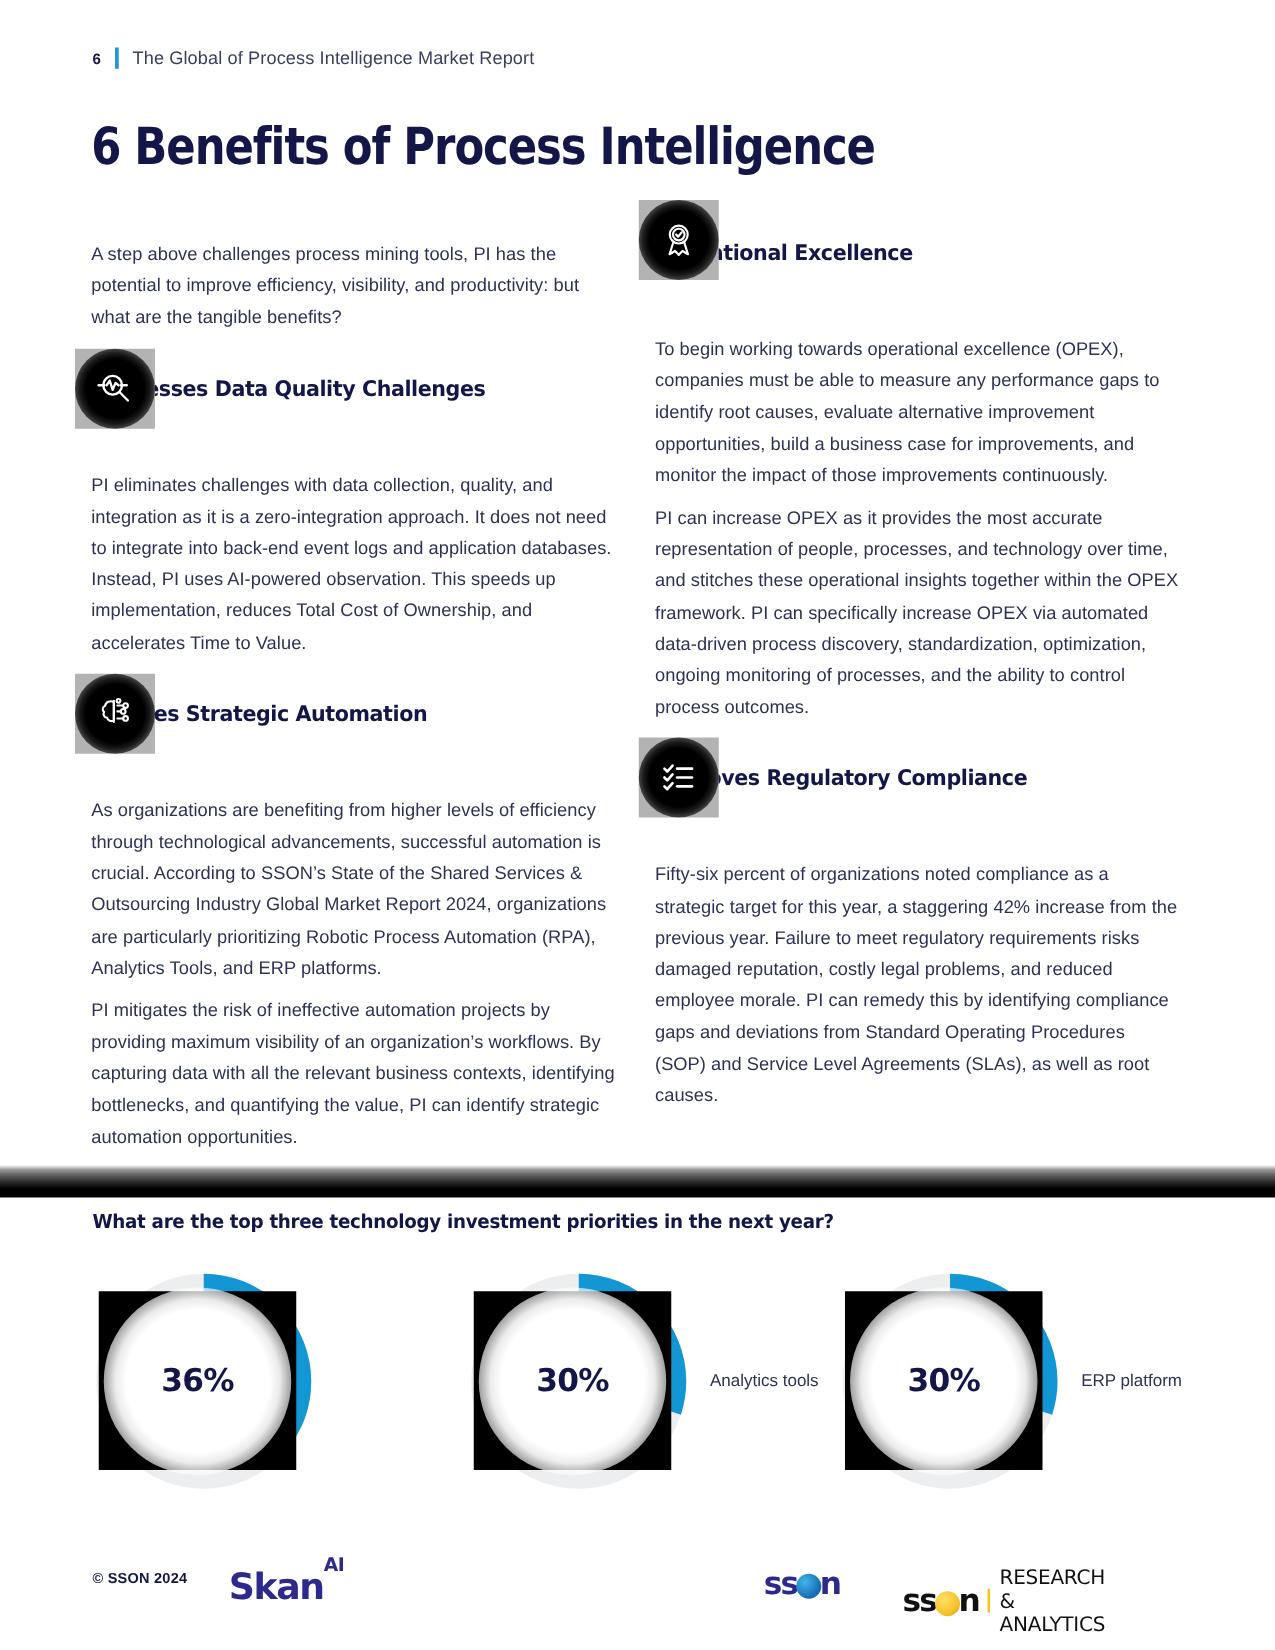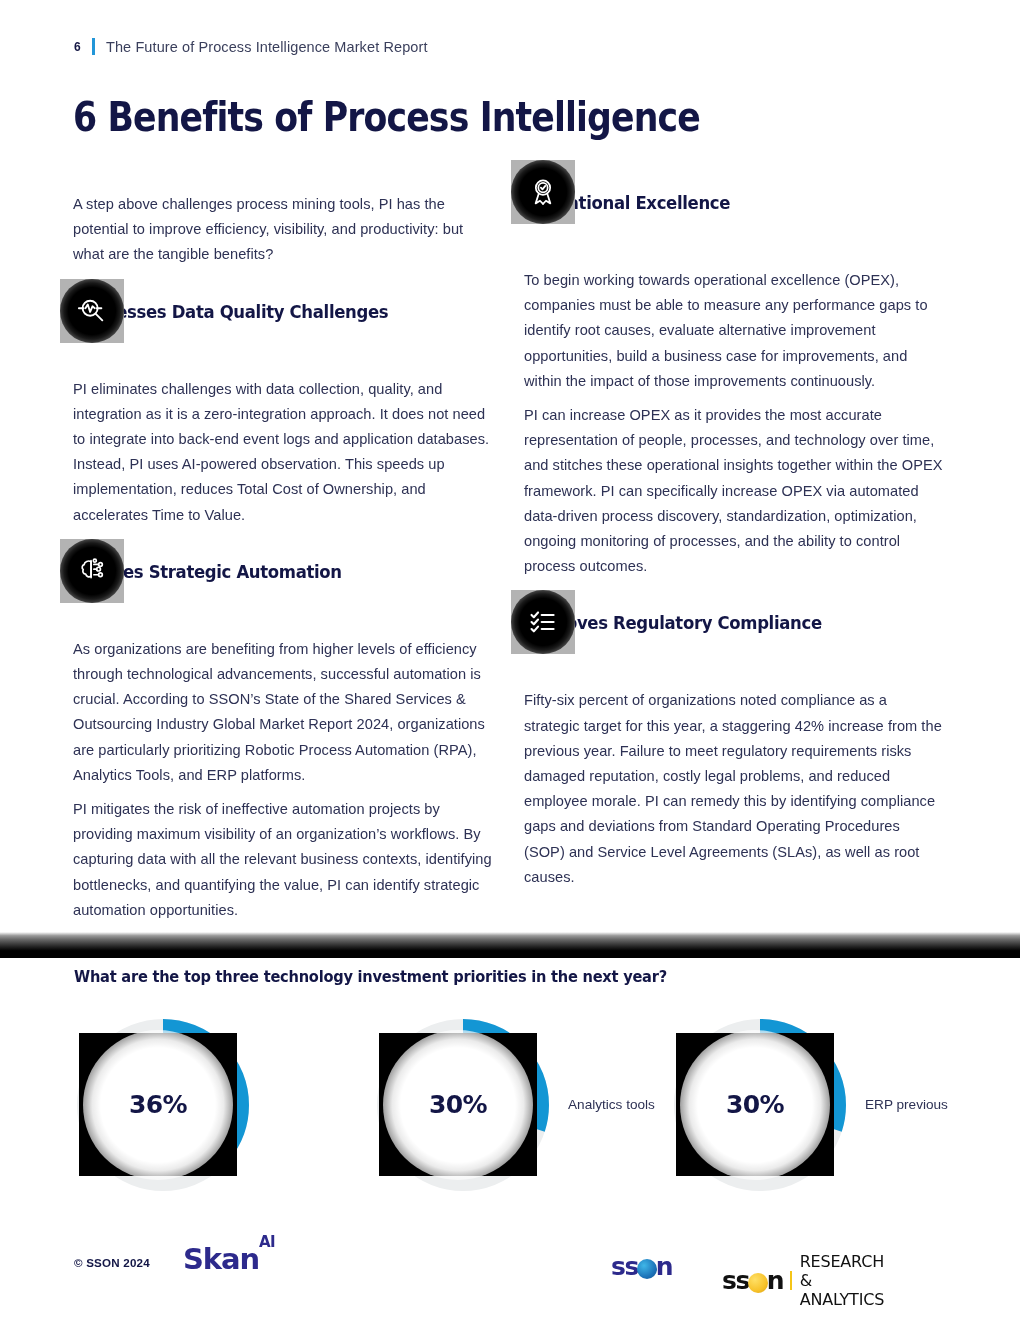--- a/index.html
+++ b/index.html
@@ -177,21 +177,21 @@
 
   
   .footer { position: absolute; left: 0; top: 1240px; width: 900px; height: 60px; }
 
   .copyright {
     position: absolute; left: 74px; top: 16px;
     font-size: 11.6px; font-weight: bold; color: #131646;
     letter-spacing: .2px;
   }
   .skan-logo {
-    position: absolute; left: 183px; top: 2px;
+    position: absolute; left: 183px; top: 12px;
     font-family: "DejaVu Sans", sans-serif;
     font-weight: 800;
     font-size: 29px;
     color: #2d2a8c;
     letter-spacing: -1.1px;
   }
   .skan-logo sup { font-size: 15px; letter-spacing: -.5px; top: -0.75em; position: relative; }
 
   .sson-logo {
     position: absolute; left: 611px; top: 12px;
@@ -231,21 +231,21 @@
   }
 </style>
 </head>
 <body>
 
 <div class="page">
 
   <div class="running-header">
     <span class="page-num">6</span>
     <span class="header-rule"></span>
-    <span class="header-title">The Future of Process Intelligence Market Report</span>
+    <span class="header-title">The Global of Process Intelligence Market Report</span>
   </div>
 
   <h1 class="main-title">6 Benefits of Process Intelligence</h1>
 
   <div class="col col-left">
 
     <p class="body-text">A step above challenges process mining tools, PI has the potential to improve efficiency, visibility, and productivity: but what are the tangible benefits?</p>
 
     <div class="sp-before-head"></div>
     <div class="heading-row">
@@ -302,21 +302,21 @@
             <polyline points="13.6,12 15.4,14 18.6,10"></polyline>
             <path d="M11.2 18.6 L7.6 30 L12.6 27 L16 30.5"></path>
             <path d="M20.8 18.6 L24.4 30 L19.4 27 L16 30.5"></path>
           </svg>
         </span>
       </div>
     </div>
     <h2 class="section-heading">Operational Excellence</h2>
     <div class="sp-after-head"></div>
 
-    <p class="body-text">To begin working towards operational excellence (OPEX), companies must be able to measure any performance gaps to identify root causes, evaluate alternative improvement opportunities, build a business case for improvements, and within the impact of those improvements continuously.</p>
+    <p class="body-text">To begin working towards operational excellence (OPEX), companies must be able to measure any performance gaps to identify root causes, evaluate alternative improvement opportunities, build a business case for improvements, and monitor the impact of those improvements continuously.</p>
     <p class="body-text">PI can increase OPEX as it provides the most accurate representation of people, processes, and technology over time, and stitches these operational insights together within the OPEX framework. PI can specifically increase OPEX via automated data-driven process discovery, standardization, optimization, ongoing monitoring of processes, and the ability to control process outcomes.</p>
 
     <div class="sp-before-head"></div>
     <div class="heading-row">
       <div class="icon-badge" style="left:-13px; top:-22px;">
         <span class="glow">
           <svg width="30" height="28" viewBox="0 0 34 30" fill="none" stroke="#ffffff" stroke-width="2.4" stroke-linecap="round" stroke-linejoin="round">
             <polyline points="4,7 6.6,9.6 11.4,4.2"></polyline>
             <polyline points="4,15 6.6,17.6 11.4,12.2"></polyline>
             <polyline points="4,23 6.6,25.6 11.4,20.2"></polyline>
@@ -373,21 +373,21 @@
         <svg class="donut-svg" width="178" height="178" viewBox="0 0 178 178">
           <circle cx="89" cy="89" r="72" fill="none" stroke="#ECEEEF" stroke-width="28"></circle>
           <circle cx="89" cy="89" r="72" fill="none" stroke="#1396D4" stroke-width="28" stroke-dasharray="135.7 316.8" transform="rotate(-90 89 89)"></circle>
         </svg>
         <div class="donut-overlay">
           <div class="donut-inner-glow">
             <span class="donut-value">30%</span>
           </div>
         </div>
       </div>
-      <div class="donut-label">ERP previous</div>
+      <div class="donut-label">ERP platform</div>
     </div>
 
   </div>
 
   <div class="footer">
 
     <span class="copyright">© SSON 2024</span>
 
     <span class="skan-logo"><span>Skan</span><sup>AI</sup></span>
 

